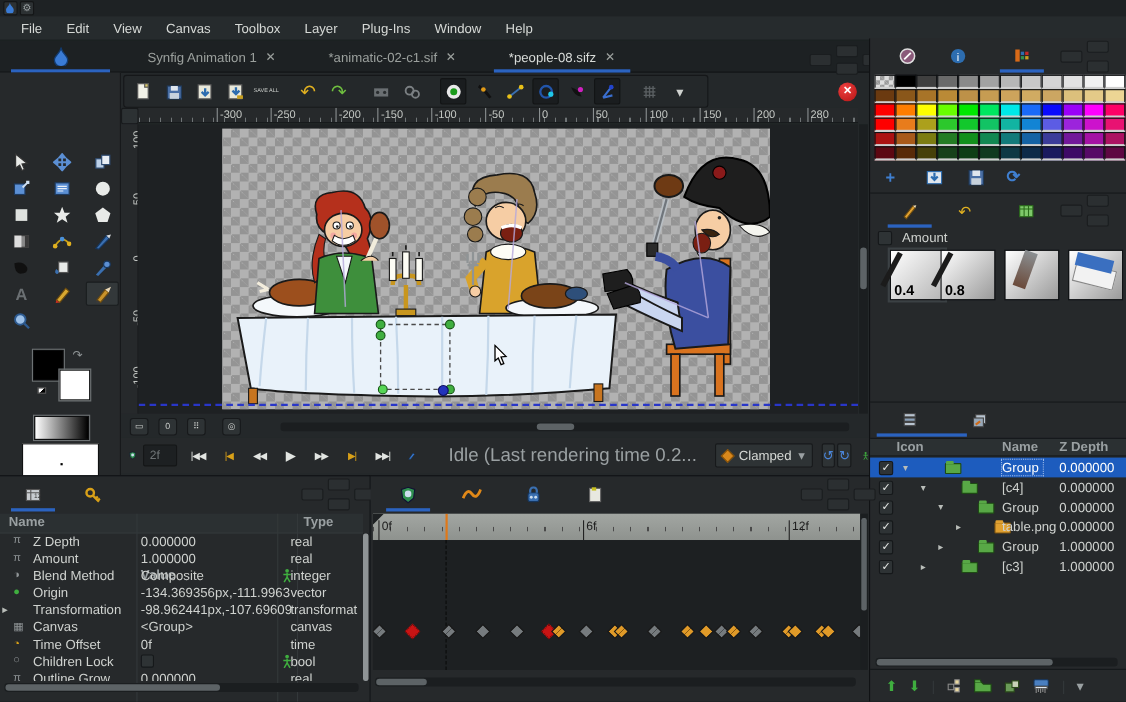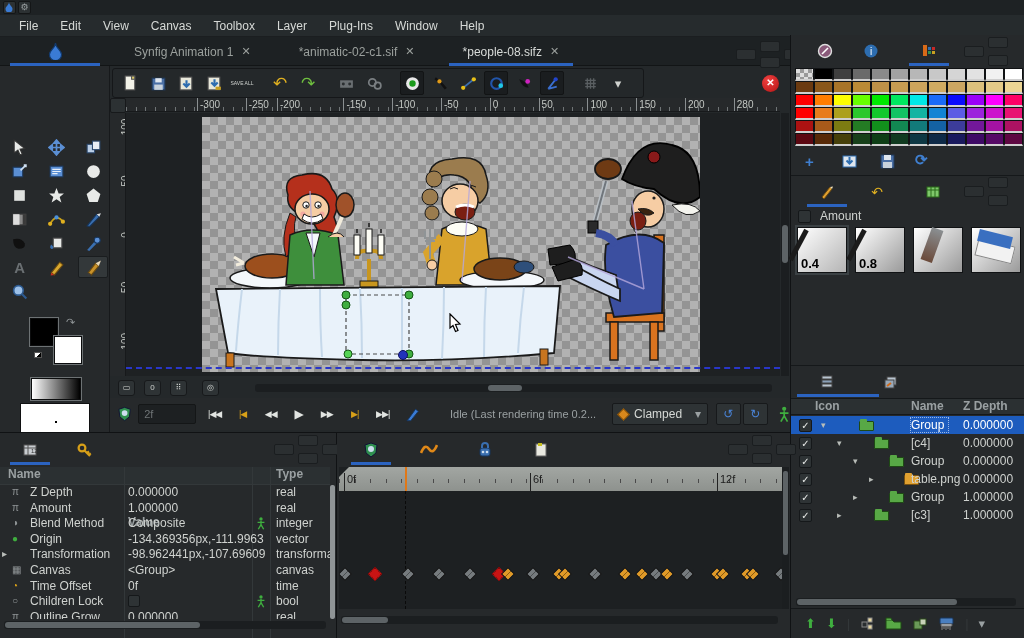--- a/index.html
+++ b/index.html
@@ -46,21 +46,21 @@
   #bounds-line{position:absolute;left:0;top:254px;width:654px;height:0;border-top:2px dashed #2936c8;}
   #vscroll{left:781px;top:113px;width:8px;height:263px;background:#1b1e20;}
   #vscroll .thumb{position:absolute;left:1px;top:112px;width:6px;height:38px;background:#5d6366;border-radius:3px;}
   .under-btn{position:absolute;top:380px;width:17px;height:16px;background:#2e3335;border:1px solid #17191b;border-radius:3px;color:#cfd2cf;font-size:8px;text-align:center;line-height:14px;}
   #hscroll{left:255px;top:384px;width:517px;height:8px;background:#1b1e20;border-radius:3px;}
   #hscroll .thumb{position:absolute;left:233px;top:1px;width:34px;height:6px;background:#5d6366;border-radius:3px;}
   #transport{left:110px;top:398px;width:680px;height:32px;background:#26292b;display:flex;align-items:center;gap:2px;padding-left:7px;}
   #timefield{width:60px;height:20px;background:#1d2022;border:1px solid #141617;border-radius:2px;color:#6f7476;font-size:11px;line-height:18px;padding-left:5px;margin:0 4px;}
   .pbtn{min-width:26px;height:22px;display:flex;align-items:center;justify-content:center;font-size:9px;color:#e2e5e2;letter-spacing:-1px;}
   .pbtn.kf{color:#d8a018;}
-  #status-text{color:#9aa0a2;font-size:11px;margin-left:28px;white-space:nowrap;}
+  #status-text{color:#9aa0a2;font-size:17px;margin-left:28px;white-space:nowrap;}
   #clamped{margin-left:14px;width:100px;height:22px;background:#2e3335;border:1px solid #17191b;border-radius:2px;display:flex;align-items:center;gap:6px;padding:0 6px;font-size:12px;color:#d6d9d6;}
   .diamond{width:9px;height:9px;background:#d8881c;border:1px solid #7a4a08;transform:rotate(45deg);}
   .lockbtn{width:26px;height:22px;background:#2e3335;border:1px solid #17191b;border-radius:2px;display:flex;align-items:center;justify-content:center;color:#4a84d8;font-size:12px;}
   
   #rightdock{left:790px;top:35px;width:234px;height:603px;background:#26292b;border-left:1px solid #101214;}
   .ptab{position:absolute;width:44px;height:26px;display:flex;align-items:center;justify-content:center;}
   .ptab .underline{position:absolute;left:2px;right:2px;bottom:-2px;height:3px;background:#2b63c0;}
   #palette{position:absolute;left:4px;top:33px;width:228px;height:78px;display:grid;grid-template-columns:repeat(12,1fr);grid-auto-rows:13px;gap:0;}
   .pcell{border:1px solid #101214;border-bottom:2px solid #cfcfcf;}
   .pcell.checker{background-color:#ddd;background-image:linear-gradient(45deg,#999 25%,transparent 25%,transparent 75%,#999 75%),linear-gradient(45deg,#999 25%,transparent 25%,transparent 75%,#999 75%);background-position:0 0,4px 4px;background-size:8px 8px;}
@@ -93,21 +93,21 @@
   #params{left:0;top:432px;width:337px;height:206px;background:#26292b;border-top:1px solid #101214;border-right:1px solid #101214;}
   #params-header,.prow{position:absolute;left:0;width:330px;font-size:12px;}
   #params-header{top:34px;height:18px;color:#9aa0a2;font-weight:bold;border-bottom:1px solid #33383a;background:#2b3032;}
   .pcol-name{position:absolute;left:8px;}
   .pcol-val{position:absolute;left:128px;margin-top:48px;}
   .pcol-type{position:absolute;left:276px;}
   .colline{position:absolute;top:34px;width:1px;height:172px;background:#33383a;}
   .prow{height:15.6px;color:#cfd2cf;display:block;}
   .prow .nm{position:absolute;left:30px;}
   .prow .vl{position:absolute;left:128px;white-space:nowrap;}
-  .prow .tp{position:absolute;left:276px;overflow:hidden;width:78px;white-space:nowrap;}
+  .prow .tp{position:absolute;left:264px;overflow:hidden;width:78px;white-space:nowrap;}
   .prow .ic{position:absolute;left:12px;top:1px;font-size:10px;color:#8f9496;}
   .prow .badge{position:absolute;left:256px;top:1px;}
   #params-hscroll{position:absolute;left:4px;top:188px;width:322px;height:8px;background:#1b1e20;border-radius:3px;}
   #params-hscroll .thumb{position:absolute;left:1px;top:1px;width:195px;height:6px;background:#5d6366;border-radius:3px;}
   #timetrack{left:337px;top:432px;width:453px;height:206px;background:#26292b;border-top:1px solid #101214;}
   #ttruler{position:absolute;left:2px;top:34px;width:443px;height:24px;background:linear-gradient(180deg,#a2a6a2,#8e928e);overflow:hidden;}
   #ttruler .minor{position:absolute;left:0;top:12px;width:100%;height:4px;background:repeating-linear-gradient(90deg,#4a4a4a 0 1px,transparent 1px 15.6px);}
   .ttlabel{position:absolute;top:6px;font-size:11px;color:#1c1c1c;border-left:1px solid #222;padding-left:2px;height:18px;}
   #ttcursor{position:absolute;width:2px;height:24px;background:#e07818;top:0;}
   #tttrack{position:absolute;left:2px;top:58px;width:443px;height:118px;background:#1d2022;overflow:hidden;}
@@ -398,21 +398,21 @@
       </div>
     <div class="tbtn" style="color:#cfd2cf">▾</div>
   </div>
   <div id="close-canvas" class="abs">✕</div>
 
   <div id="ruler-corner" class="abs"></div>
   <div id="hruler" class="abs">
       <div class="ticks"></div>
       <span class="hlabel" style="left: 71px;">-300</span>
       <span class="hlabel" style="left: 119.8px;">-250</span>
-      <span class="hlabel" style="left: 151px;">-200</span>
+      <span class="hlabel" style="left: 179px;">-200</span>
       <span class="hlabel" style="left: 217.4px;">-150</span>
       <span class="hlabel" style="left: 266.2px;">-100</span>
       <span class="hlabel" style="left: 315px;">-50</span>
       <span class="hlabel" style="left: 363.8px;">0</span>
       <span class="hlabel" style="left: 412.6px;">50</span>
       <span class="hlabel" style="left: 461.4px;">100</span>
       <span class="hlabel" style="left: 510.2px;">150</span>
       <span class="hlabel" style="left: 559px;">200</span>
       <span class="hlabel" style="left: 607.8px;">280</span>
     </div>
@@ -697,21 +697,21 @@
     <div class="dockbtns" style="right:8px;top:142px">
       <div style="left:0;top:9px"></div>
         <div style="left:24px;top:0"></div>
         <div style="left:24px;top:18px"></div>
     </div>
     <div id="eraser-row">
       <div class="checkbox"></div>
       <span style="color:#cfd2cf">Amount</span>
     </div>
     <div id="brush-holder">
-        <div class="brush selected" style="left: 6px;">
+        <div class="brush selected" style="left: 18px;">
           <div class="pen"></div>
           <span class="lab">0.4</span>
         </div>
         <div class="brush" style="left: 64px;">
           <div class="pen"></div>
           <span class="lab">0.8</span>
         </div>
         <div class="brush" style="left: 122px;">
           <div class="marker"></div>
         </div>

